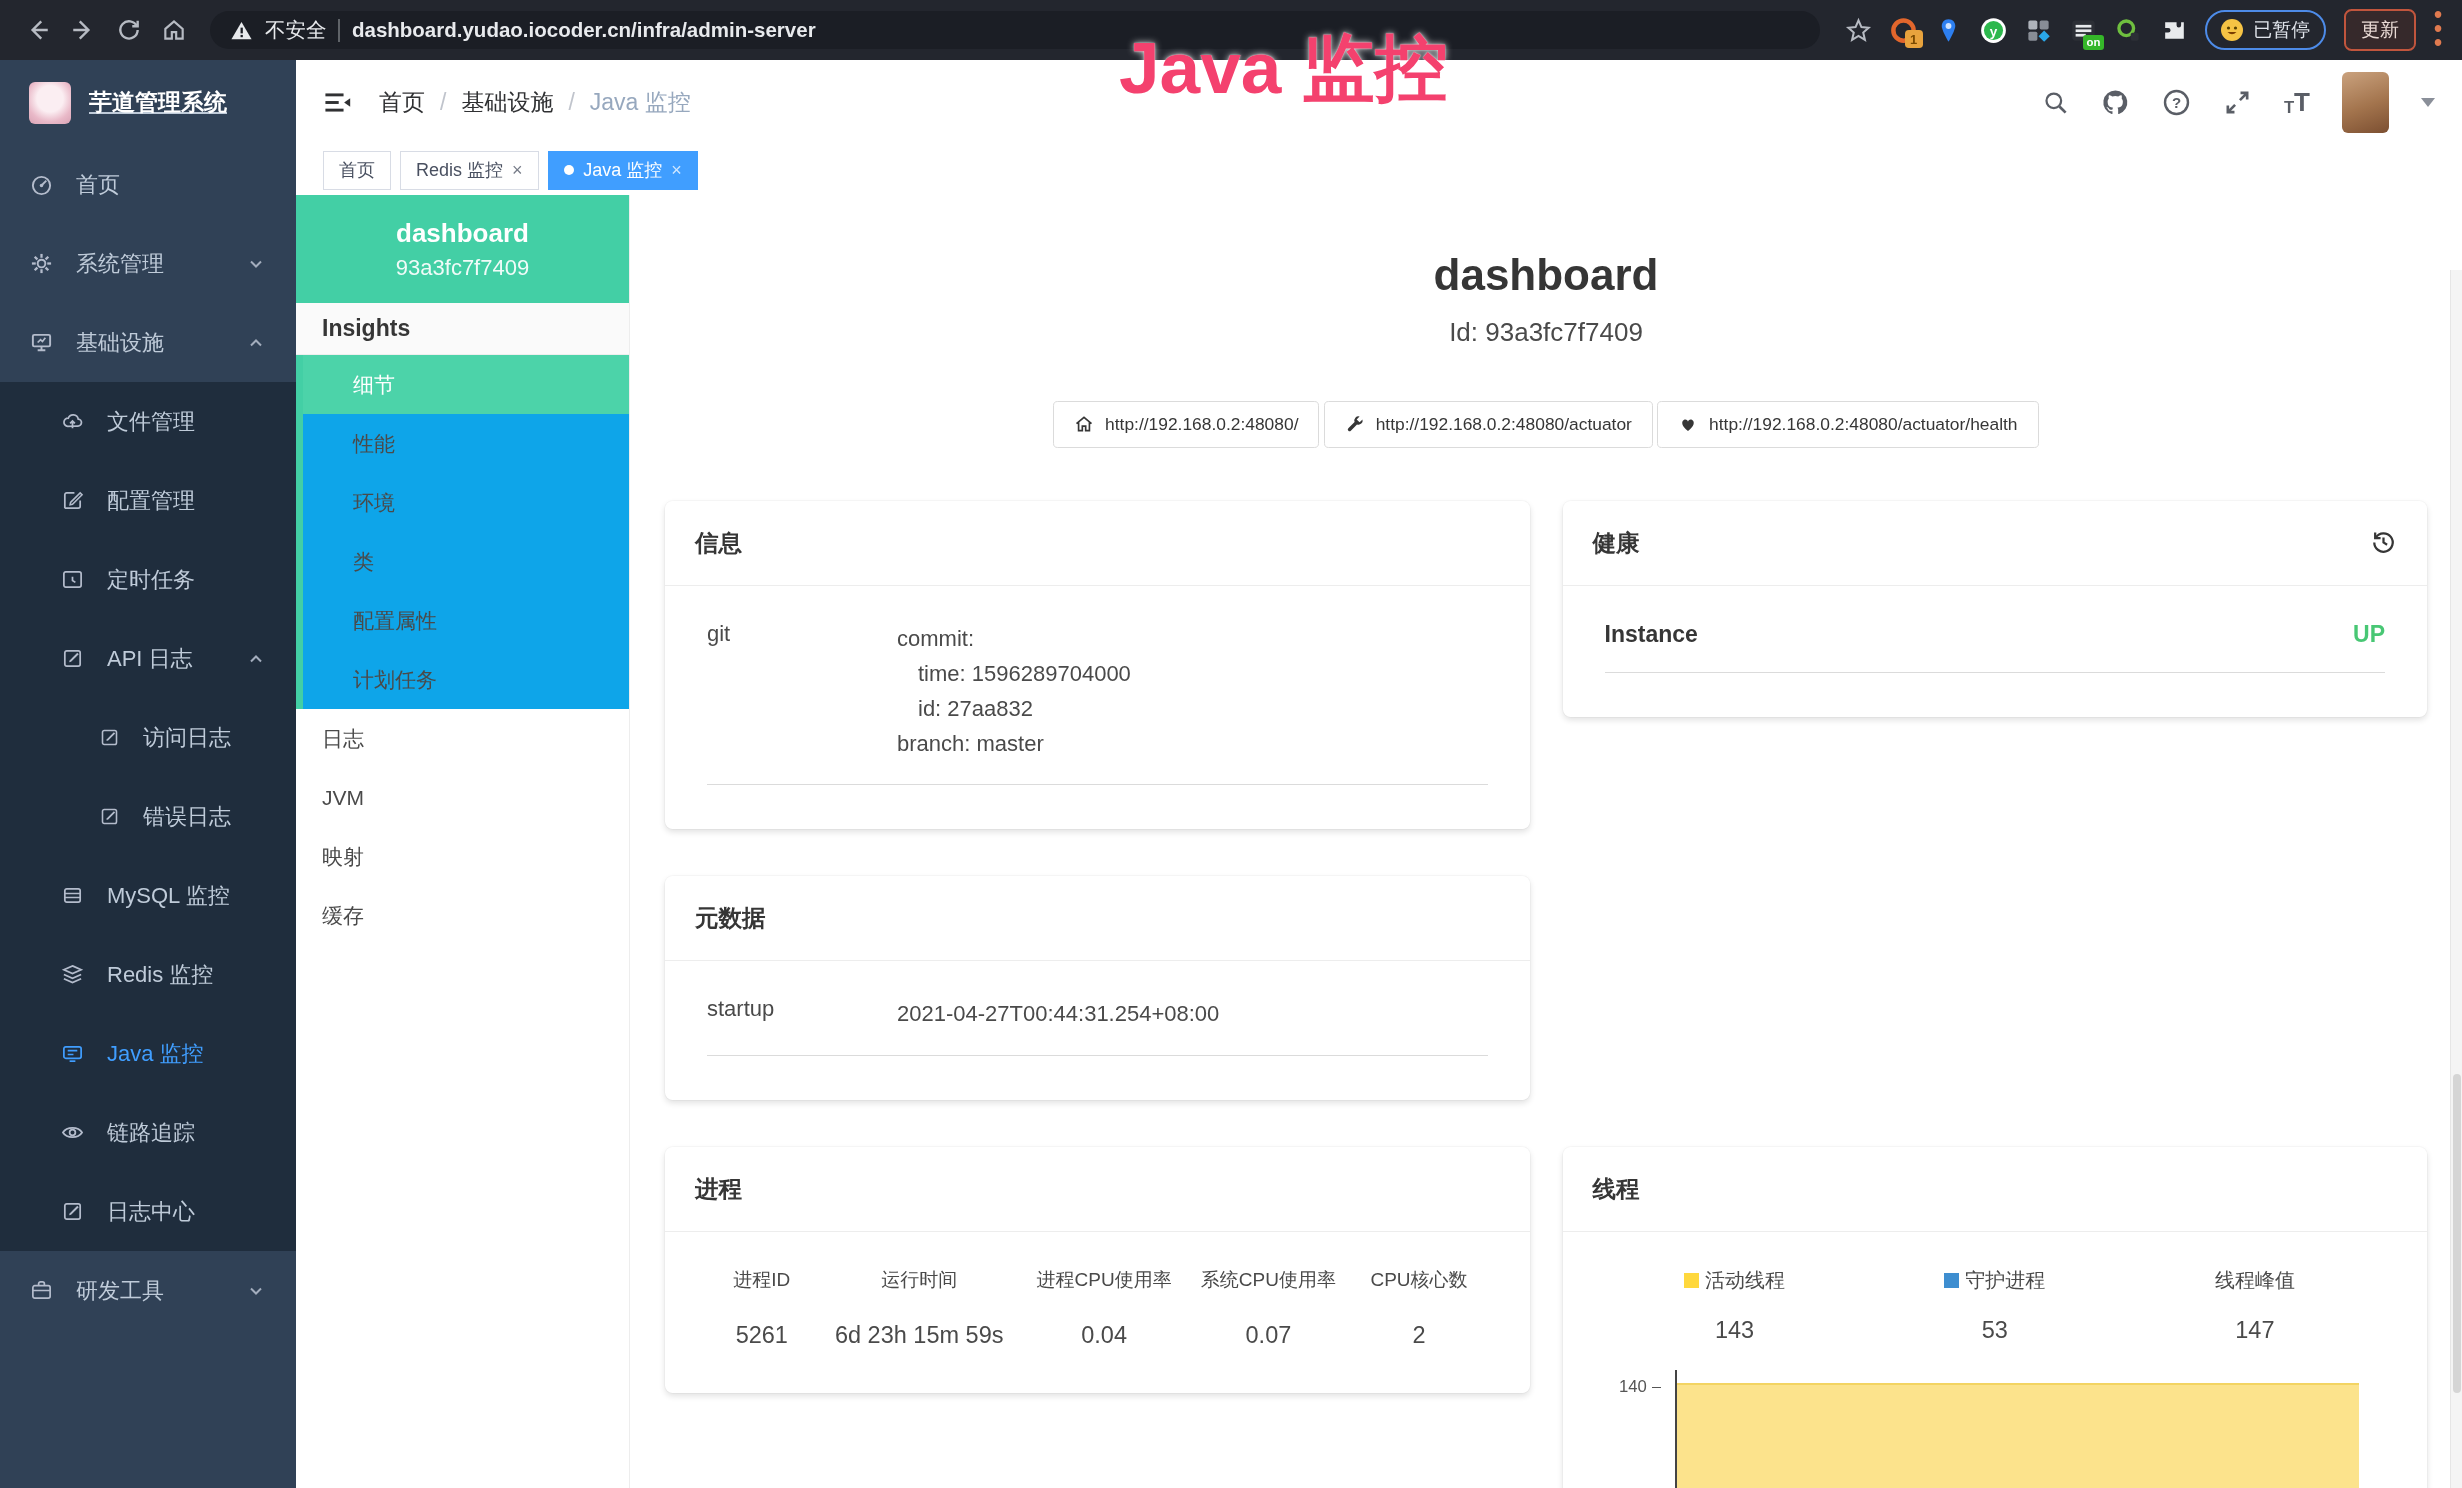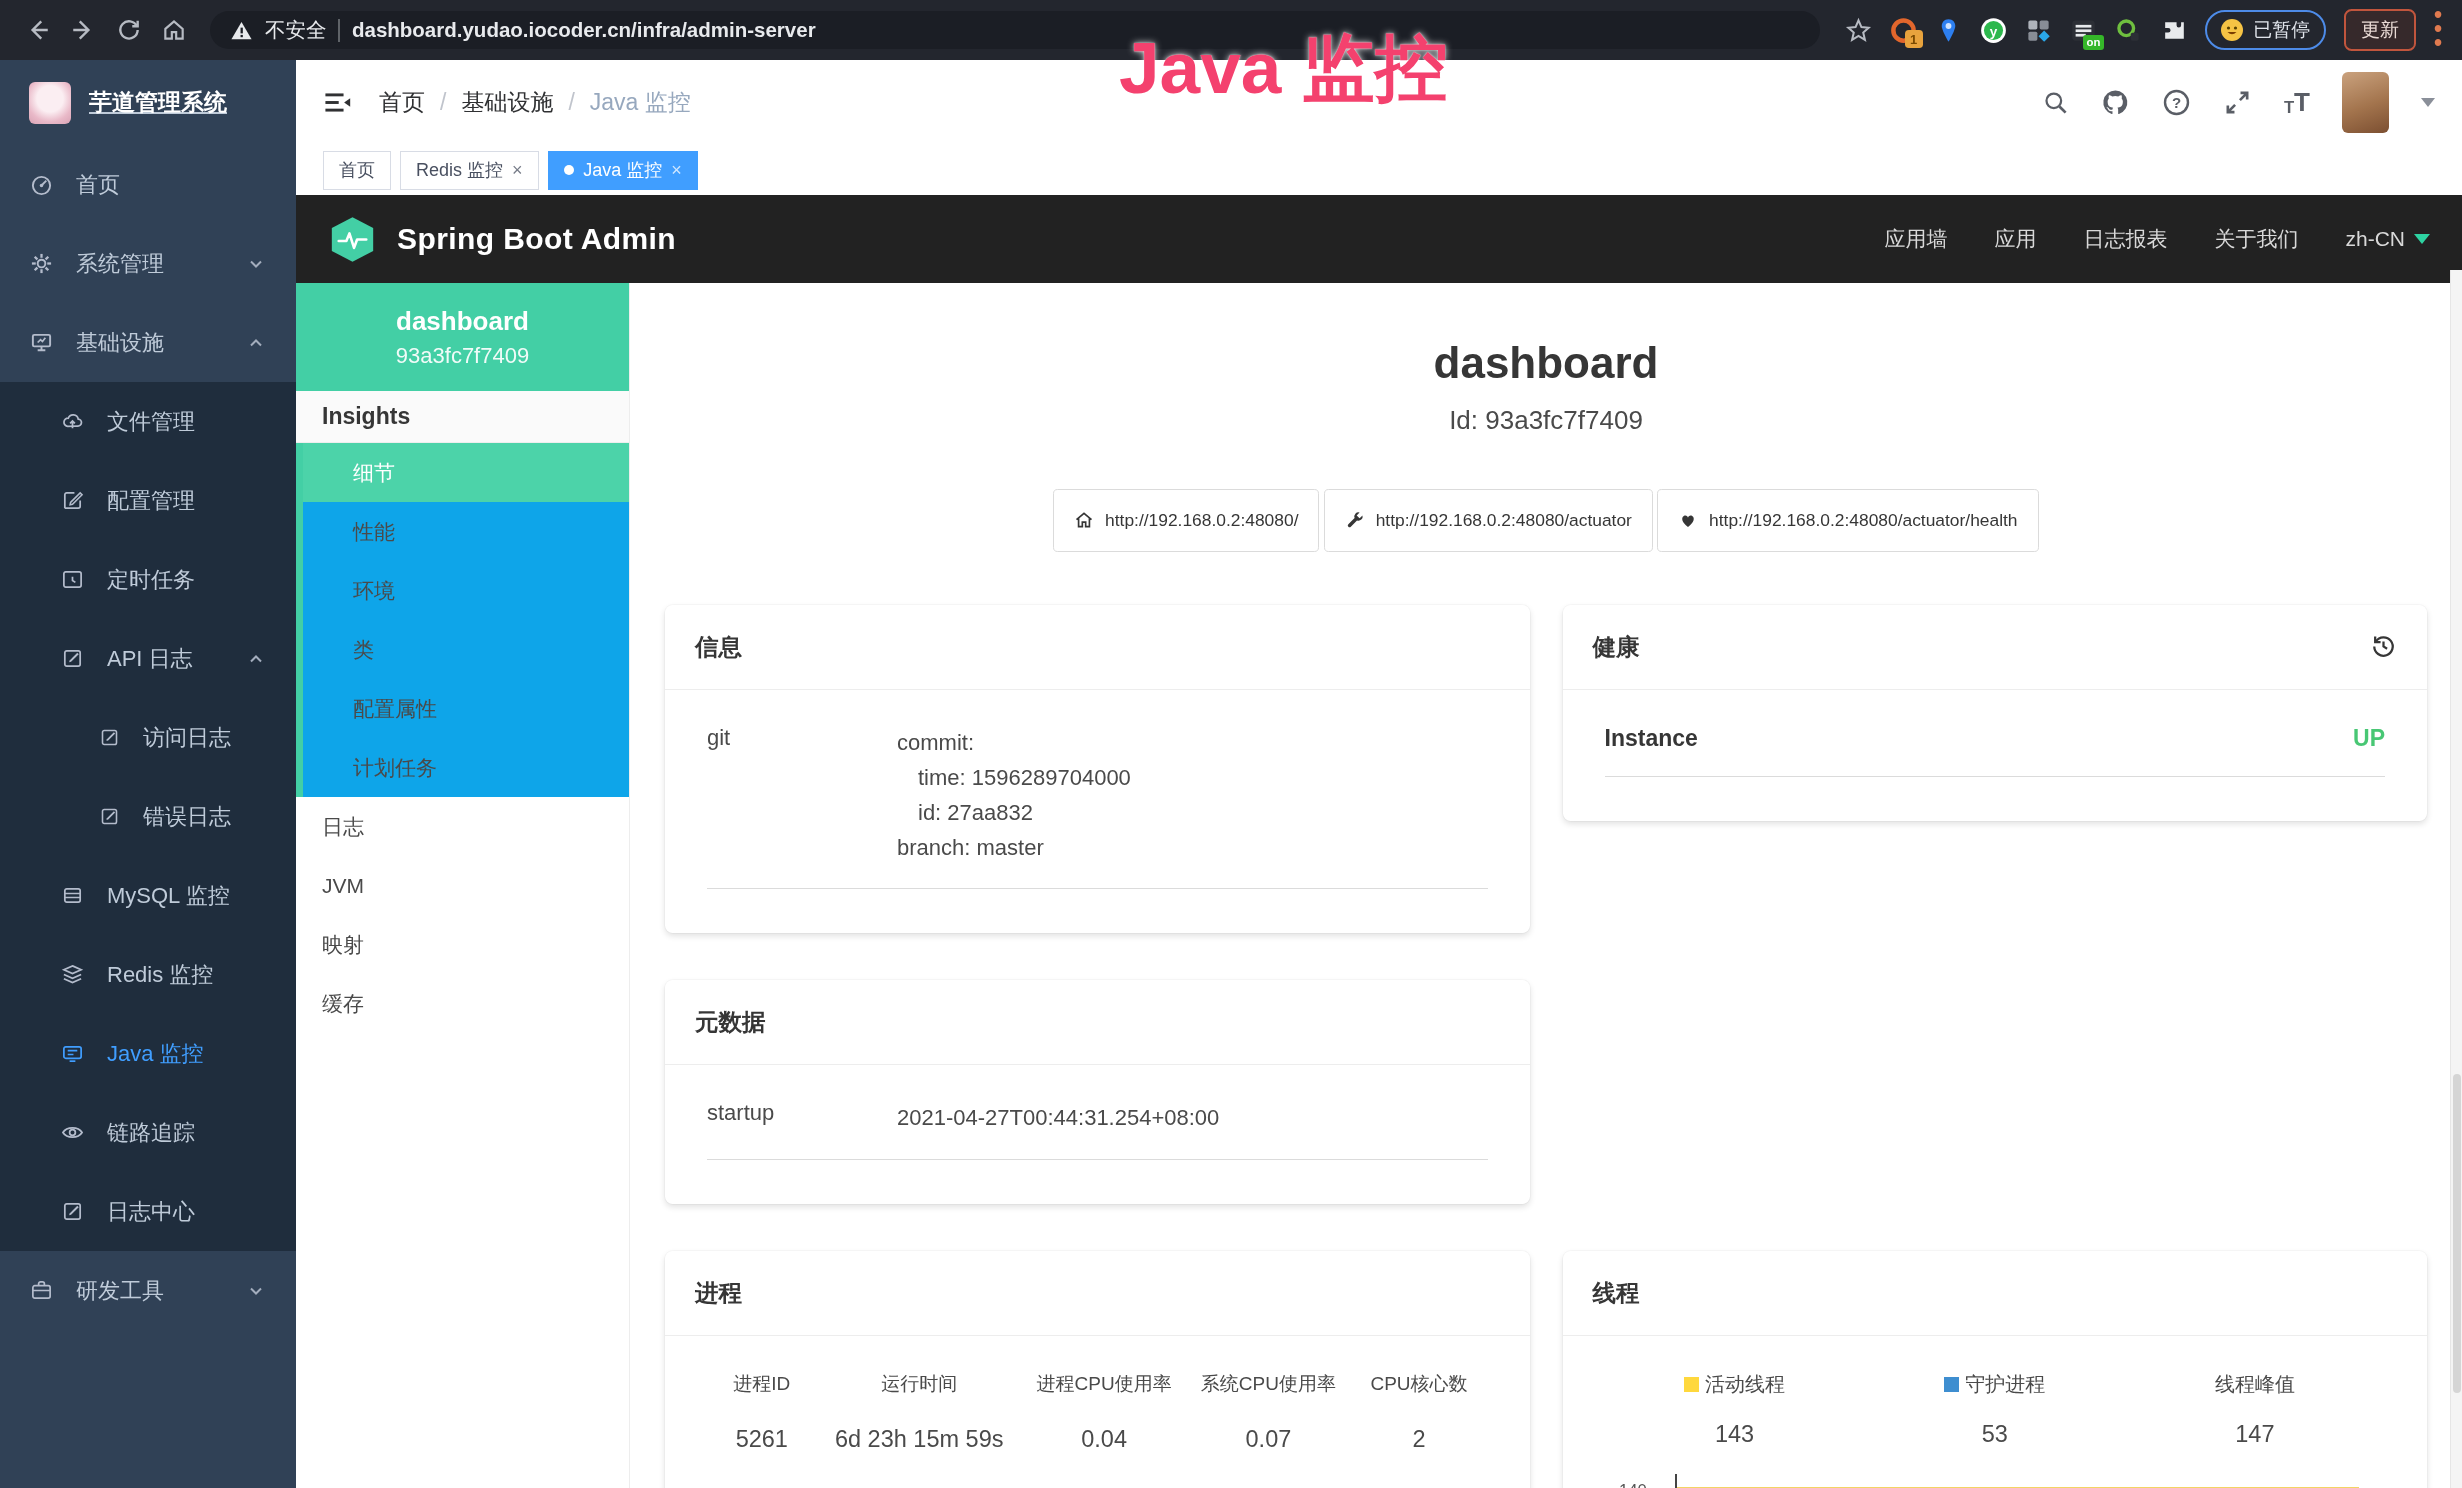--- a/index.html
+++ b/index.html
@@ -72,21 +72,21 @@
   .sec-label { height:52px; display:flex; align-items:center; padding:0 26px; background:#fafafa; border-bottom:1.5px solid #eee; font-size:23px; font-weight:bold; color:#363636; }
   .insights-menu { border-left:7.6px solid #43cfa5; background:#0ea5e9; }
   .ins-item { height:59px; display:flex; align-items:center; padding-left:50px; font-size:21px; color:#4a4a4a; cursor:pointer; }
   .ins-item.active { background:#4cd3a9; color:#fff; }
   .plain-item { height:59px; display:flex; align-items:center; padding-left:26px; font-size:21px; color:#4a4a4a; cursor:pointer; }
 
   .sba-main { flex:1; min-width:0; padding-top:55px; position:relative; overflow:hidden; background:#fff; }
   .sba-title { text-align:center; font-size:44px; font-weight:600; color:#363636; }
   .sba-id { text-align:center; font-size:26px; color:#4a4a4a; margin-top:16.7px; }
   .url-row { display:flex; justify-content:center; gap:4.6px; margin-top:53px; }
-  .url-btn { display:flex; align-items:center; gap:10.6px; border:1.5px solid #dbdbdb; border-radius:4.6px; background:#fff; padding:20px 20px; font-size:17.4px; color:#363636; cursor:pointer; }
+  .url-btn { display:flex; align-items:center; gap:10.6px; border:1.5px solid #dbdbdb; border-radius:4.6px; background:#fff; padding:12px 20px; font-size:17.4px; color:#363636; cursor:pointer; }
   .url-btn .ub-ic { color:#363636; flex:none; }
 
   .cards { display:grid; grid-template-columns:1fr 1fr; column-gap:33px; row-gap:47px; padding:53px 35px 0; align-items:start; }
   .card { background:#fff; border-radius:7.6px; box-shadow:0 3px 6px rgba(10,10,10,.12), 0 0 0 0.8px rgba(10,10,10,.03); }
   .card-head { display:flex; align-items:center; justify-content:space-between; padding:26px 30px; font-size:23.5px; font-weight:bold; color:#363636; border-bottom:1.5px solid #ededed; }
   .card-body { padding:35px 42px 44px; }
   .c-metadata { grid-row:2; grid-column:1; }
   .c-process  { grid-row:3; grid-column:1; }
   .c-threads  { grid-row:3; grid-column:2; }
 
@@ -483,41 +483,20 @@
         <span>Redis 监控</span>
         <span class="tab-x">×</span>
       </div>
       <div class="tab active">
         <span class="tab-dot"></span>
         <span>Java 监控</span>
         <span class="tab-x">×</span>
       </div>
     </div>
 
-    <div class="sba-header">
-      <div class="sba-brand">
-        <span>
-          <svg width="49" height="49" viewBox="0 0 64 64">
-              <polygon points="32,3 59,17 59,47 32,61 5,47 5,17" fill="#43cfa5"></polygon>
-              <polyline points="14,34 24,34 28,24 34,43 38,32 50,32" fill="none" stroke="#fff" stroke-width="3.4" stroke-linecap="round" stroke-linejoin="round"></polyline>
-            </svg>
-        </span>
-        <span class="sba-brand-name">Spring Boot Admin</span>
-      </div>
-      <div class="sba-nav">
-        <span class="sba-nav-item">应用墙</span>
-        <span class="sba-nav-item">应用</span>
-        <span class="sba-nav-item">日志报表</span>
-        <span class="sba-nav-item">关于我们</span>
-        <span class="sba-nav-item">
-          <span>zh-CN</span>
-          <span class="chev-green"></span>
-        </span>
-      </div>
-    </div>
 
     <div class="sba-body">
       <div class="sba-sidebar">
         <div class="instance-block">
           <div class="instance-name">dashboard</div>
           <div class="instance-id">93a3fc7f7409</div>
         </div>
         <div class="sec-label">Insights</div>
         <div class="insights-menu">
           <div class="ins-item active">细节</div>

